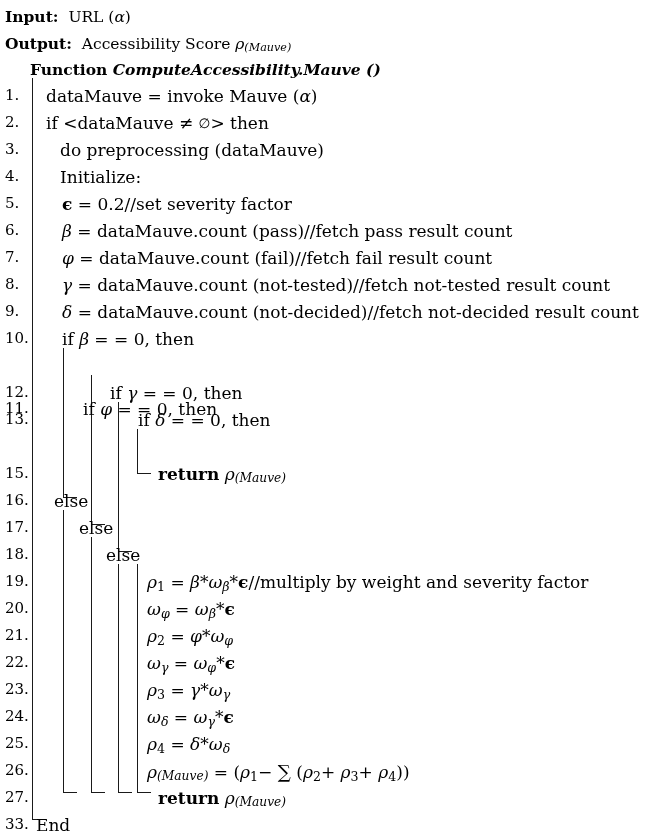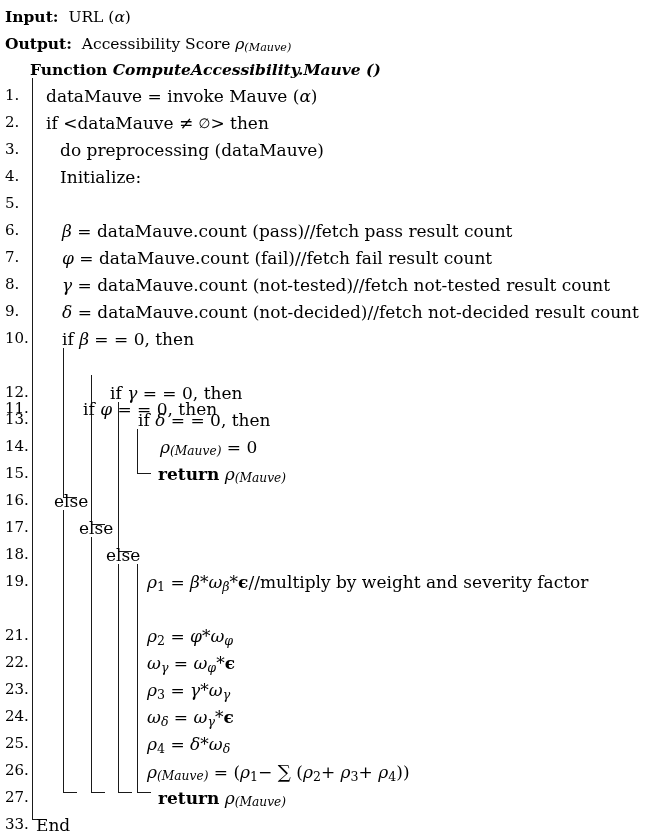--- a/index.html
+++ b/index.html
@@ -160,20 +160,21 @@
     <span class="code" style="left:60px;">do preprocessing (dataMauve)</span>
   </div>
 
   <div class="row" style="top:167px;">
     <span class="num">4.</span>
     <span class="code" style="left:60px;">Initialize:</span>
   </div>
 
   <div class="row" style="top:194px;">
     <span class="num">5.</span>
+    <span class="code" style="left:62px;"><span class="eps">ϵ</span> = 0.2//set severity factor</span>
   </div>
 
   <div class="row" style="top:221px;">
     <span class="num">6.</span>
     <span class="code" style="left:62px;"><span class="gk">β</span> = dataMauve.count (pass)//fetch pass result count</span>
   </div>
 
   <div class="row" style="top:248px;">
     <span class="num">7.</span>
     <span class="code" style="left:62px;"><span class="gk">φ</span> = dataMauve.count (fail)//fetch fail result count</span>
@@ -202,24 +203,20 @@
   <div class="row" style="top:383px;">
     <span class="num">12.</span>
     <span class="code" style="left:110px;">if <span class="gk">γ</span> = = 0, then</span>
   </div>
 
   <div class="row" style="top:410px;">
     <span class="num">13.</span>
     <span class="code" style="left:138px;">if <span class="gk">δ</span> = = 0, then</span>
   </div>
 
-  <div class="row" style="top:437px;">
-    <span class="num">14.</span>
-    <span class="code" style="left:160px;"><span class="rho">ρ</span><span class="mvsub">(Mauve)</span> = 0</span>
-  </div>
 
   <div class="row" style="top:464px;">
     <span class="num">15.</span>
     <span class="code" style="left:158px;"><span class="bold" style="font-weight:bold;">return</span> <span class="rho">ρ</span><span class="mvsub">(Mauve)</span></span>
   </div>
 
   <div class="row" style="top:491px;">
     <span class="num">16.</span>
     <span class="code" style="left:54px;">else</span>
   </div>
@@ -232,20 +229,24 @@
   <div class="row" style="top:545px;">
     <span class="num">18.</span>
     <span class="code" style="left:106px;">else</span>
   </div>
 
   <div class="row" style="top:572px;">
     <span class="num">19.</span>
     <span class="code" style="left:147px;"><span class="rho">ρ</span><span class="subn">1</span> = <span class="gk">β</span>*<span class="gk">ω</span><span class="sub">β</span>*<span class="eps">ϵ</span>//multiply by weight and severity factor</span>
   </div>
 
+  <div class="row" style="top:599px;">
+    <span class="num">20.</span>
+    <span class="code" style="left:147px;"><span class="gk">ω</span><span class="sub">φ</span> = <span class="gk">ω</span><span class="sub">β</span>*<span class="eps">ϵ</span></span>
+  </div>
 
   <div class="row" style="top:626px;">
     <span class="num">21.</span>
     <span class="code" style="left:147px;"><span class="rho">ρ</span><span class="subn">2</span> = <span class="gk">φ</span>*<span class="gk">ω</span><span class="sub">φ</span></span>
   </div>
 
   <div class="row" style="top:653px;">
     <span class="num">22.</span>
     <span class="code" style="left:147px;"><span class="gk">ω</span><span class="sub">γ</span> = <span class="gk">ω</span><span class="sub">φ</span>*<span class="eps">ϵ</span></span>
   </div>

